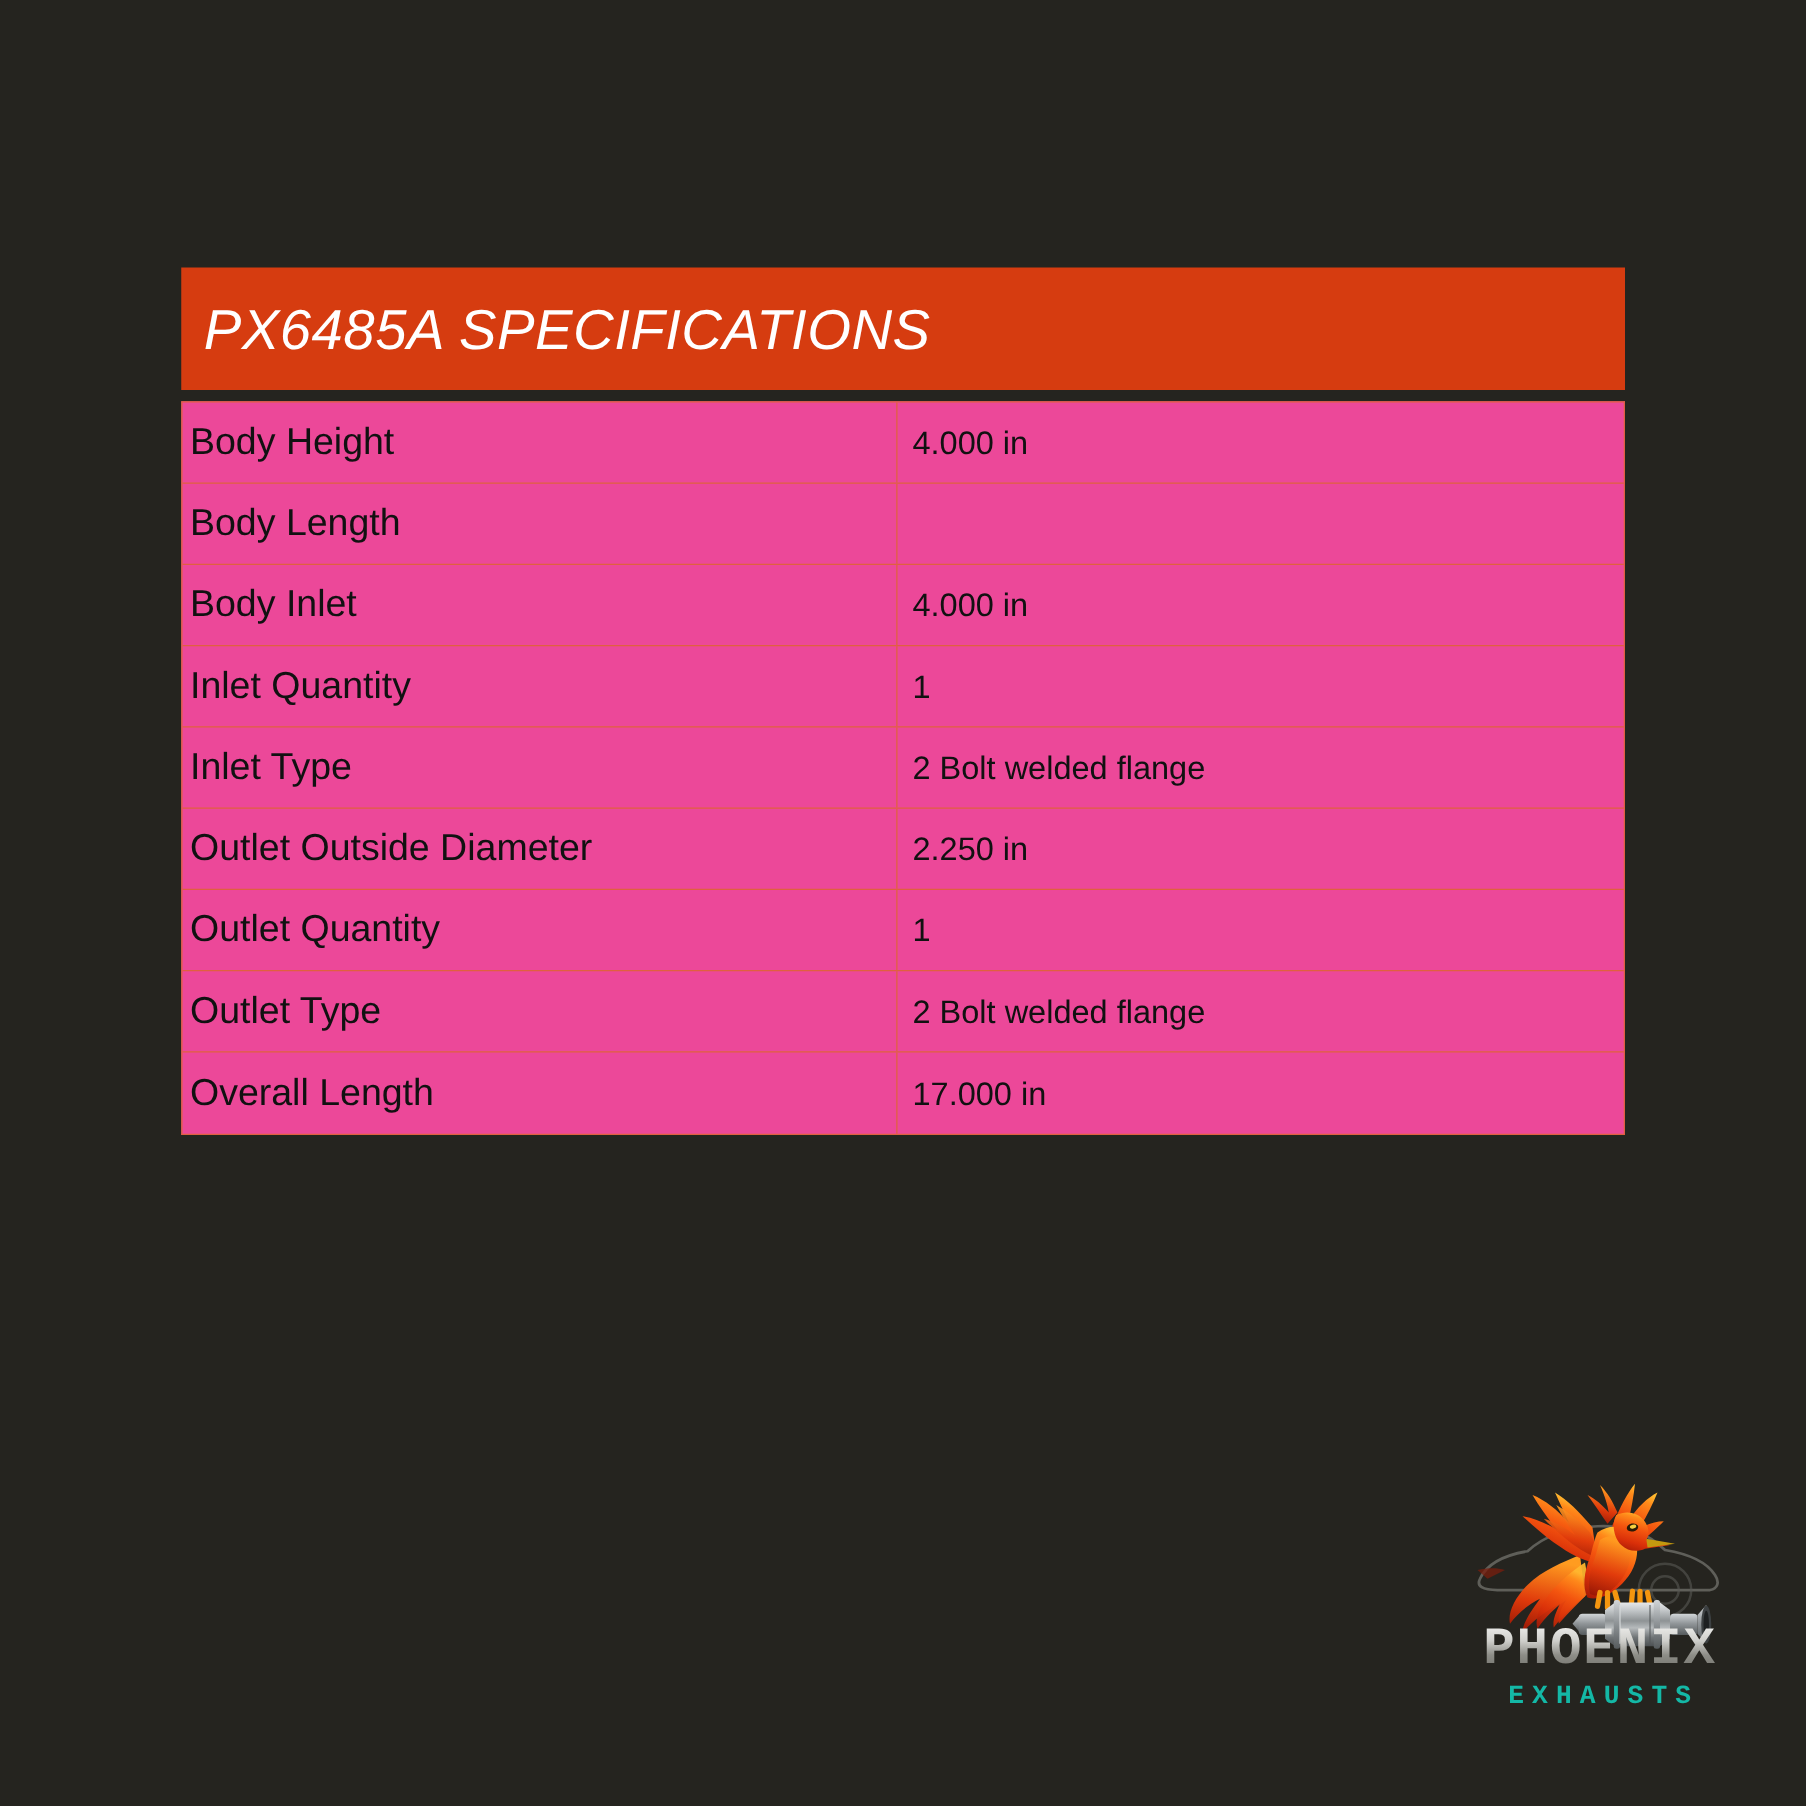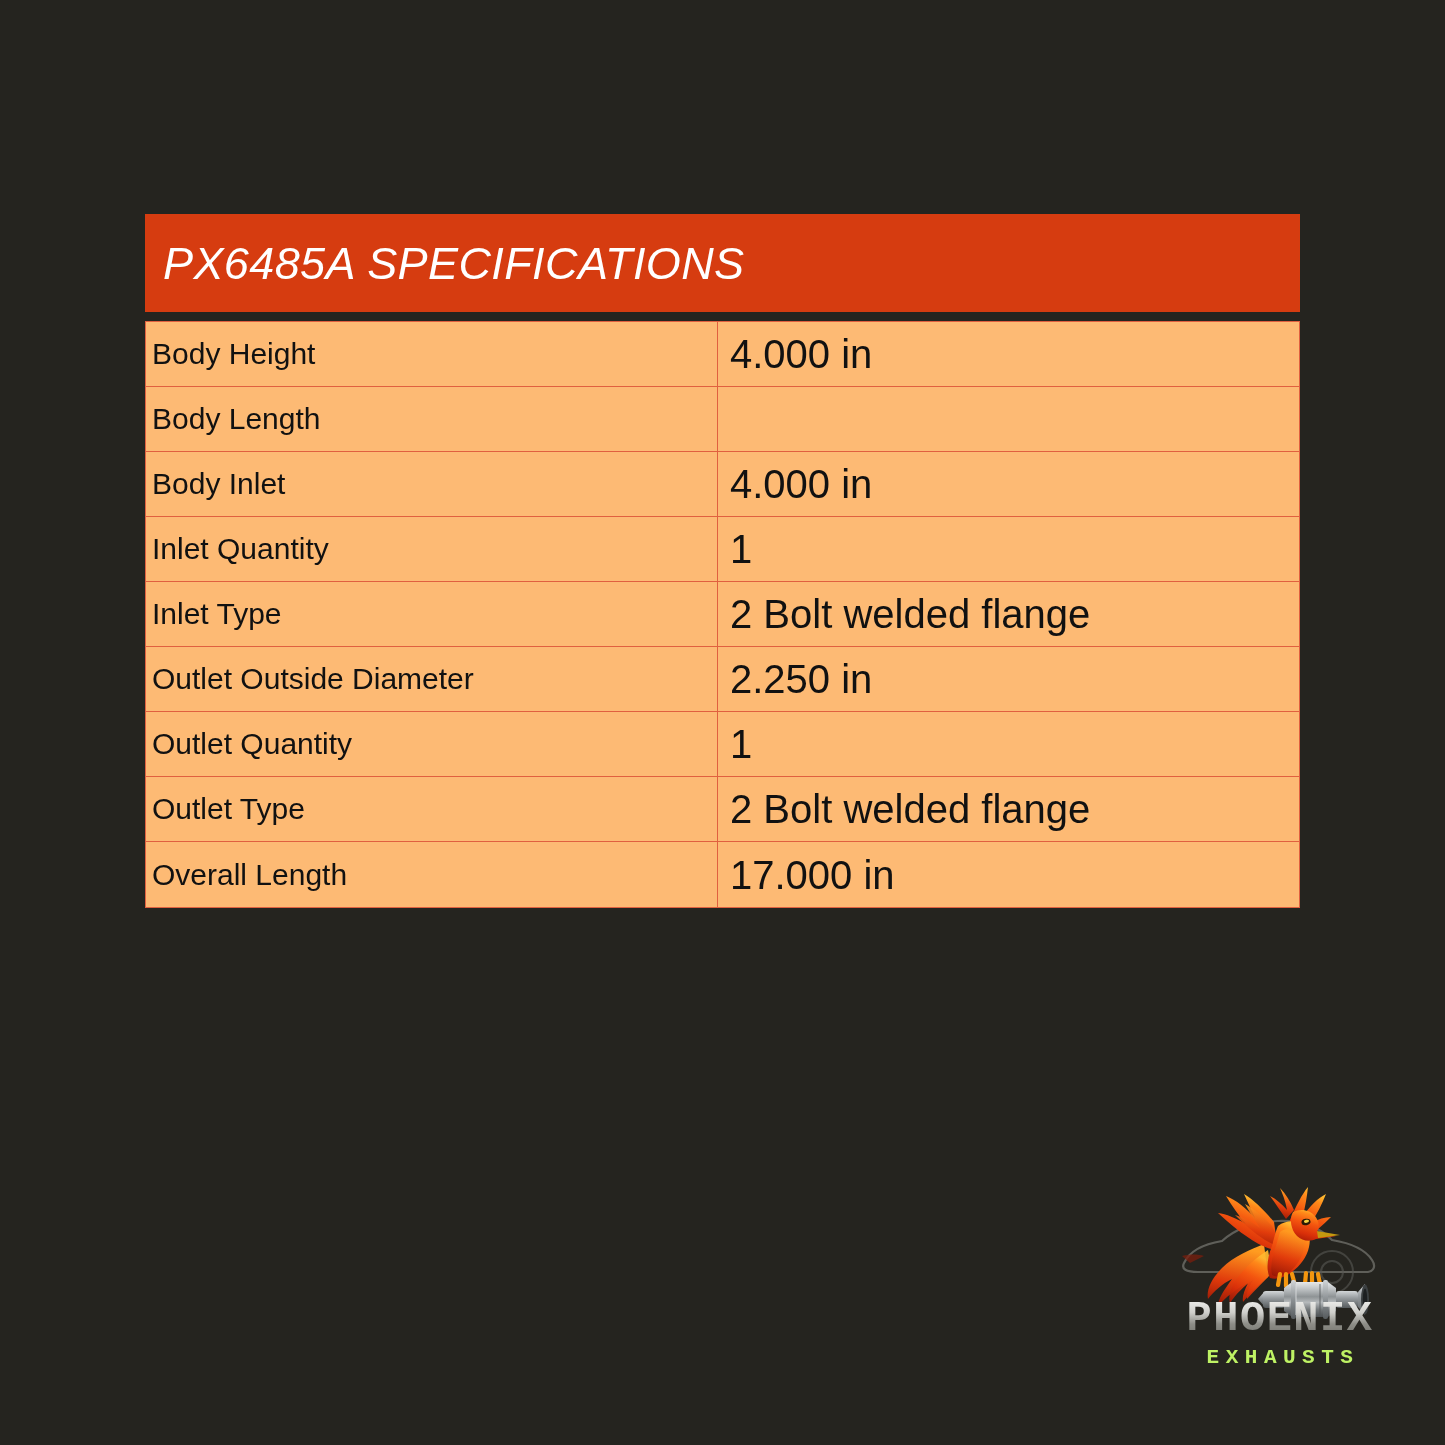--- a/index.html
+++ b/index.html
@@ -36,21 +36,21 @@
     color: #ffffff;
     font-size: 45px;
     font-weight: 400;
     letter-spacing: 0.4px;
     line-height: 1;
     white-space: nowrap;
   }
 
   .spec-table {
     margin-top: 9px;
-    background: #fdba74;
+    background: #ec4899;
     border: 1px solid #e0603f;
     border-top: 1px solid #e0603f;
     box-sizing: border-box;
     width: 100%;
   }
 
   .spec-row {
     display: flex;
     height: 65px;
     border-bottom: 1px solid #e0603f;
@@ -73,21 +73,21 @@
     line-height: 1;
     white-space: nowrap;
   }
   .spec-value {
     flex: 1 1 auto;
     display: flex;
     align-items: center;
     box-sizing: border-box;
     padding-left: 12px;
     color: #111111;
-    font-size: 40px;
+    font-size: 26px;
     line-height: 1;
     white-space: nowrap;
   }
 
   
   .logo {
     position: absolute;
     left: 1160px;
     top: 1170px;
     width: 240px;
@@ -118,21 +118,21 @@
     background-clip: text;
     color: transparent;
     -webkit-text-fill-color: transparent;
     display: block;
   }
   .logo-exhausts-text {
     font-size: 21px;
     font-weight: bold;
     letter-spacing: 6.5px;
     line-height: 1;
-    color: #bef264;
+    color: #14b8a6;
     display: block;
     margin-top: 7px;
     padding-left: 6px;
   }
 </style>
 </head>
 <body>
 
 <div class="spec-card">
 

